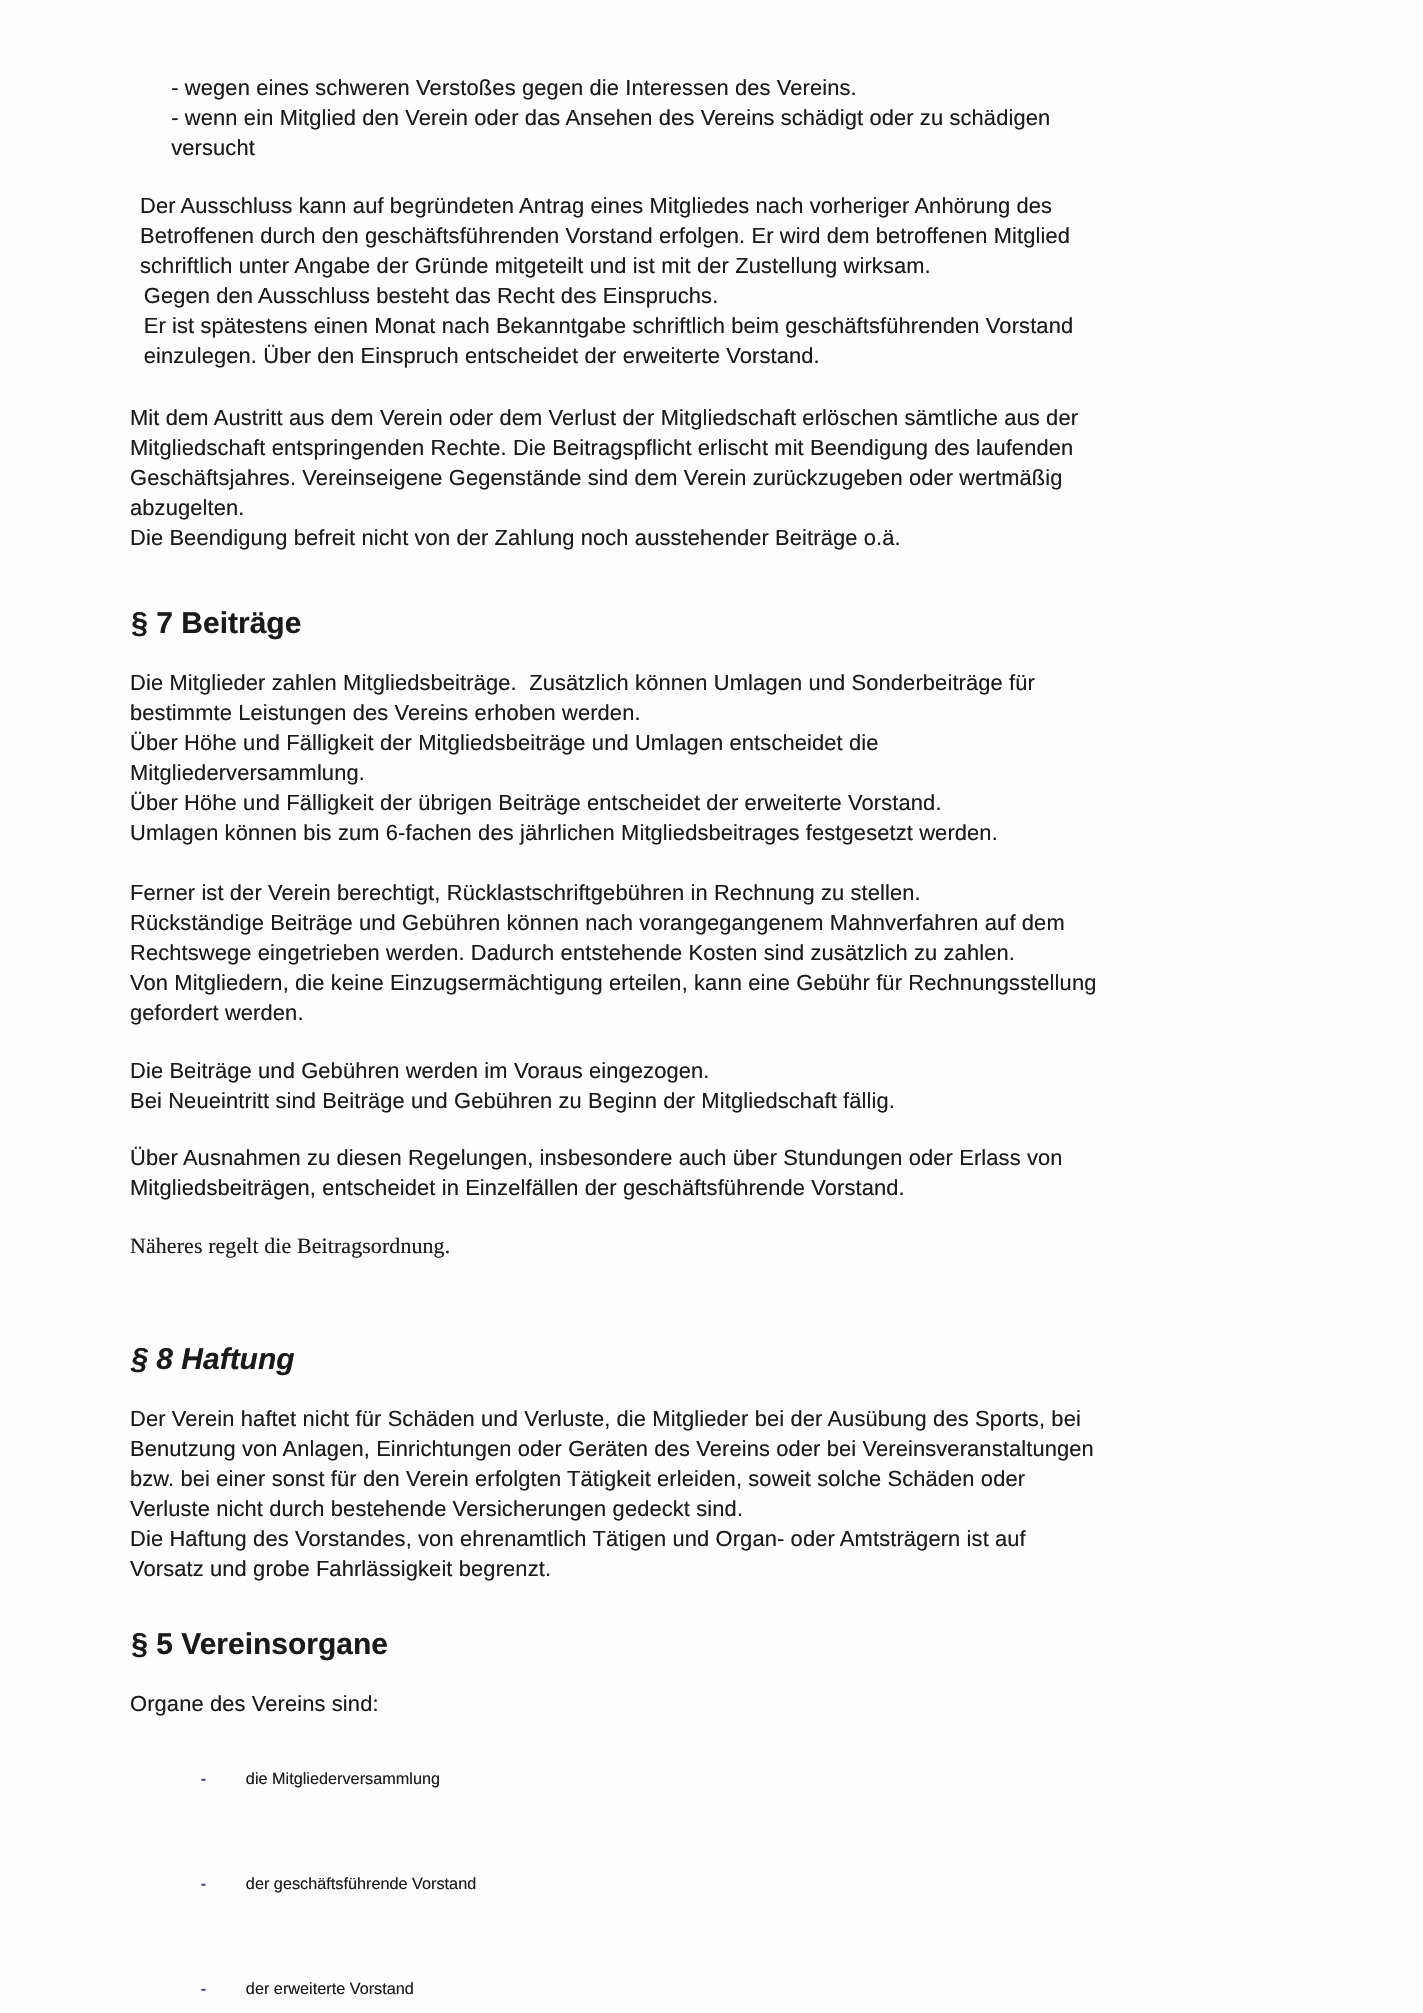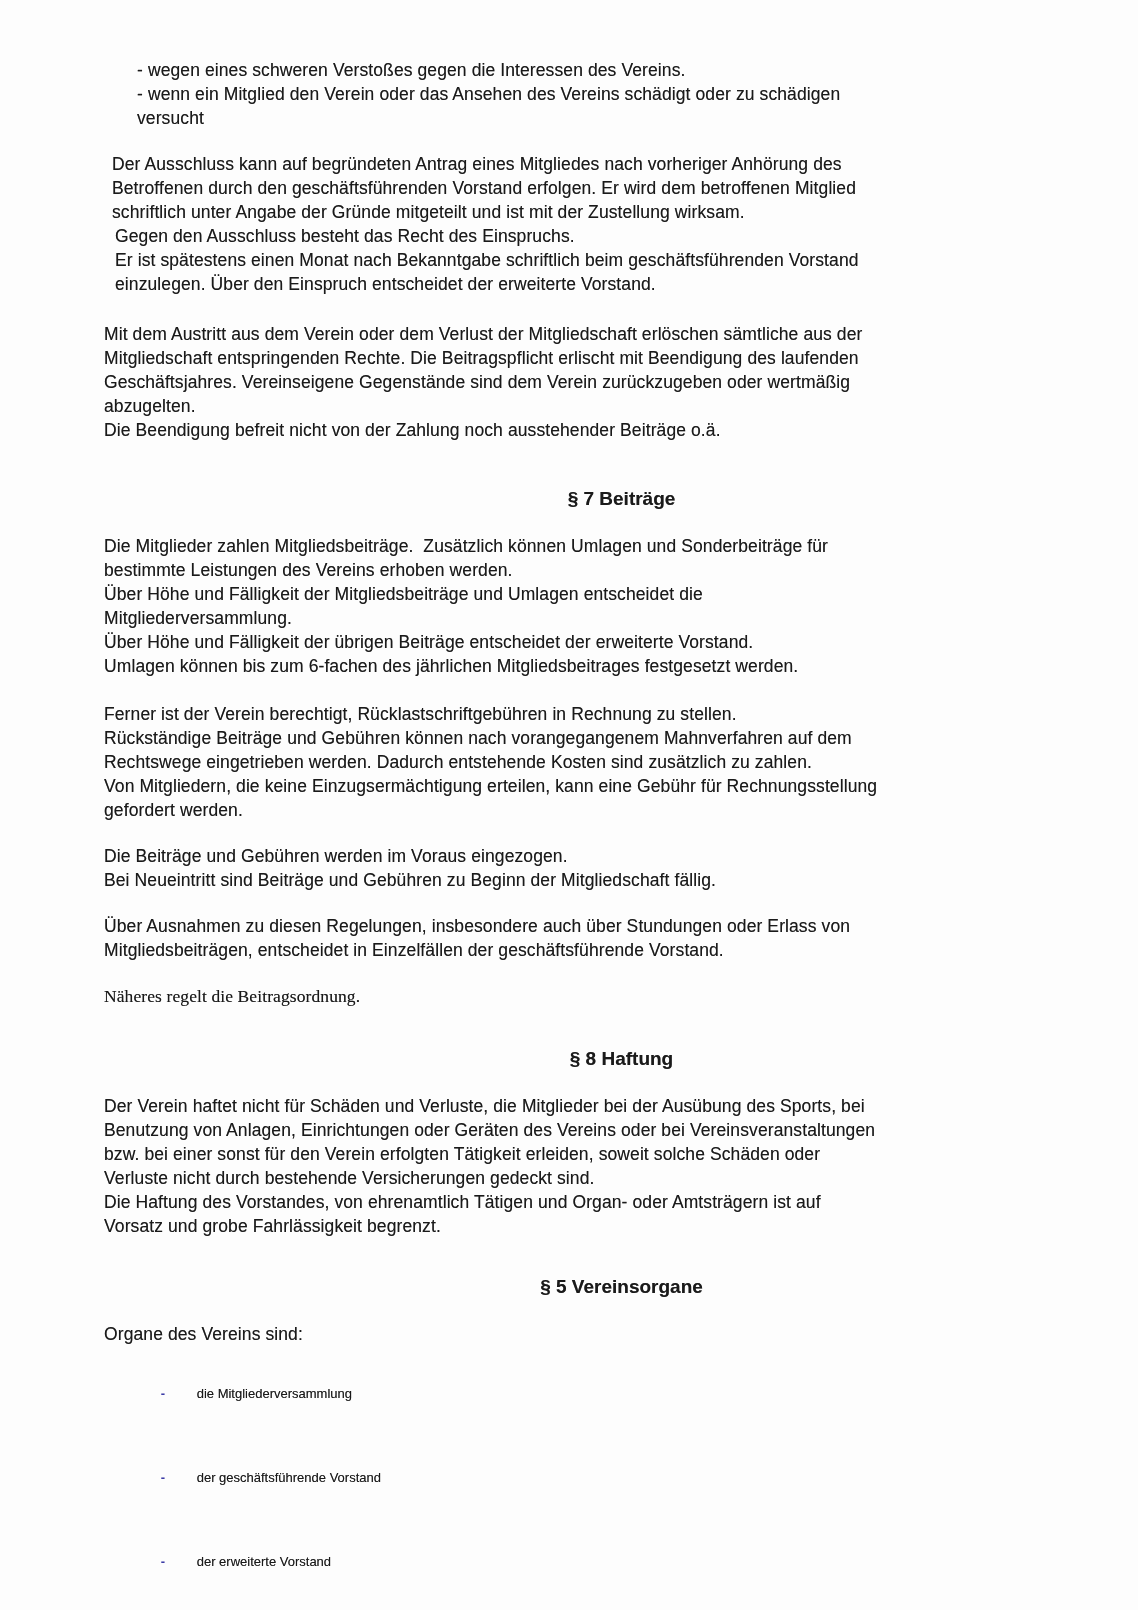--- a/index.html
+++ b/index.html
@@ -26,34 +26,33 @@
     letter-spacing: 0.1px;
     text-shadow: 0 0 0.5px rgba(20,20,20,0.5);
   }
   .indent-bullets   { margin-left: 137px; }
   .indent-proc      { margin-left: 112px; margin-top: 22px; }
   .indent-objection { margin-left: 115px; }
   .indent-main      { margin-left: 104px; }
   .para-termination { margin-top: 26px; }
   .heading {
     margin: 0 0 0 105px;
-    font-size: 19px;
+    font-size: 24px;
     font-weight: bold;
     line-height: 26px;
     white-space: pre;
     text-shadow: 0 0 0.5px rgba(20,20,20,0.5);
-    text-align: center;
   }
   .h-s7 { margin-top: 44px; }
   .p-s7-1 { margin-top: 22px; }
   .p-s7-2 { margin-top: 24px; }
   .p-s7-3 { margin-top: 22px; }
   .p-s7-4 { margin-top: 22px; }
   .p-s7-5 { margin-top: 22px; font-family: Liberation Serif, serif; }
-  .h-s8 { margin-top: 38px; }
+  .h-s8 { margin-top: 67px; font-style: italic; }
   .p-s8-1 { margin-top: 22px; }
   .h-s9 { margin-top: 36px; }
   .p-s9-intro { margin-top: 22px; }
   .organ-list { margin-top: 6px; }
   .organ-item {
     margin-left: 139px;
     font-size: 13px;
     line-height: 28px;
     white-space: pre;
     text-shadow: 0 0 0.5px rgba(20,20,20,0.5);

